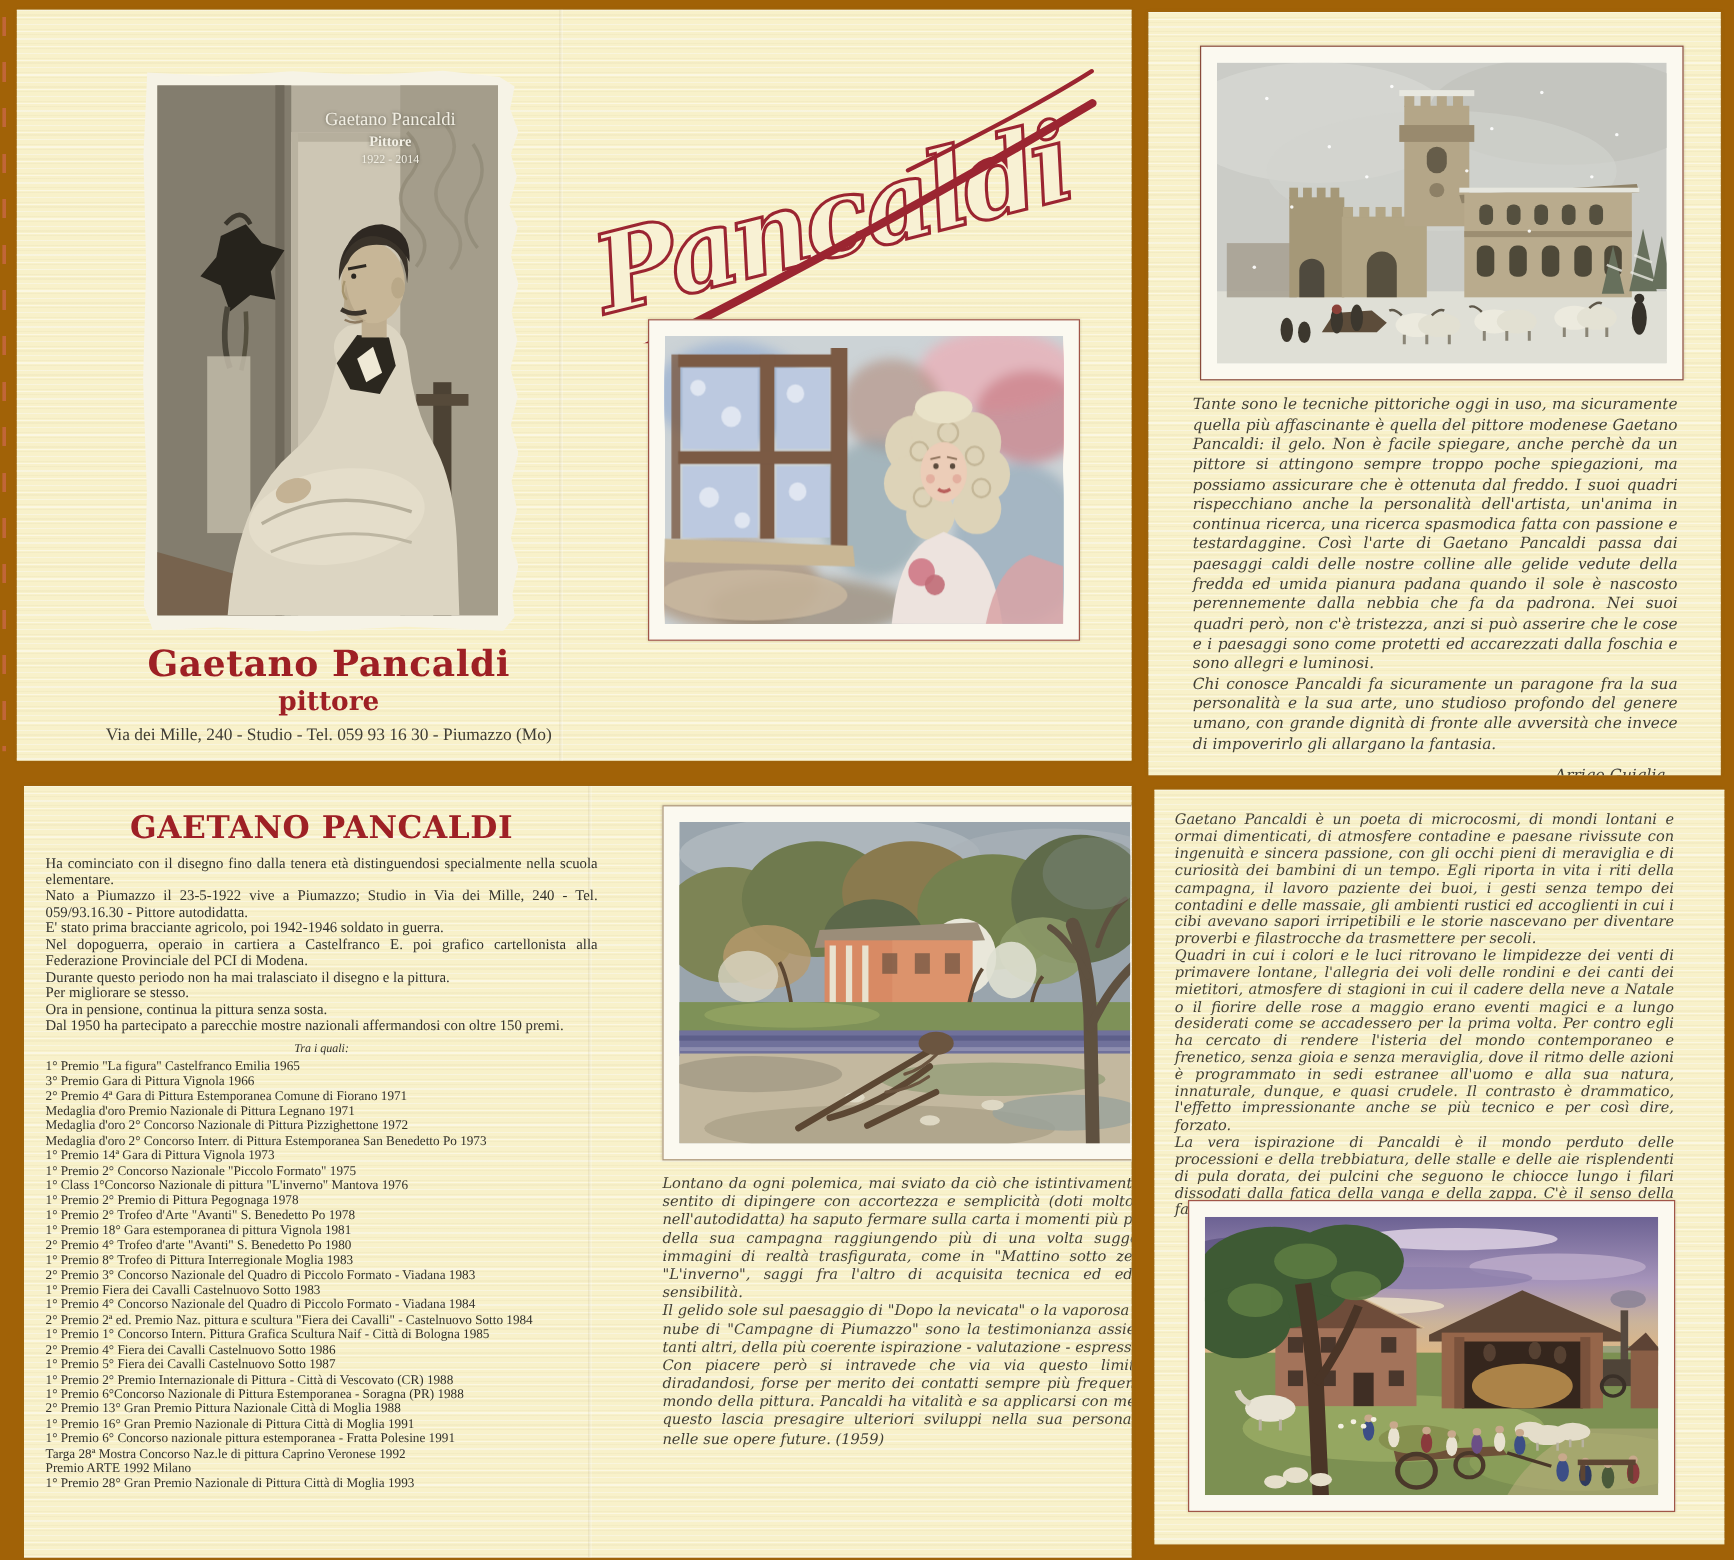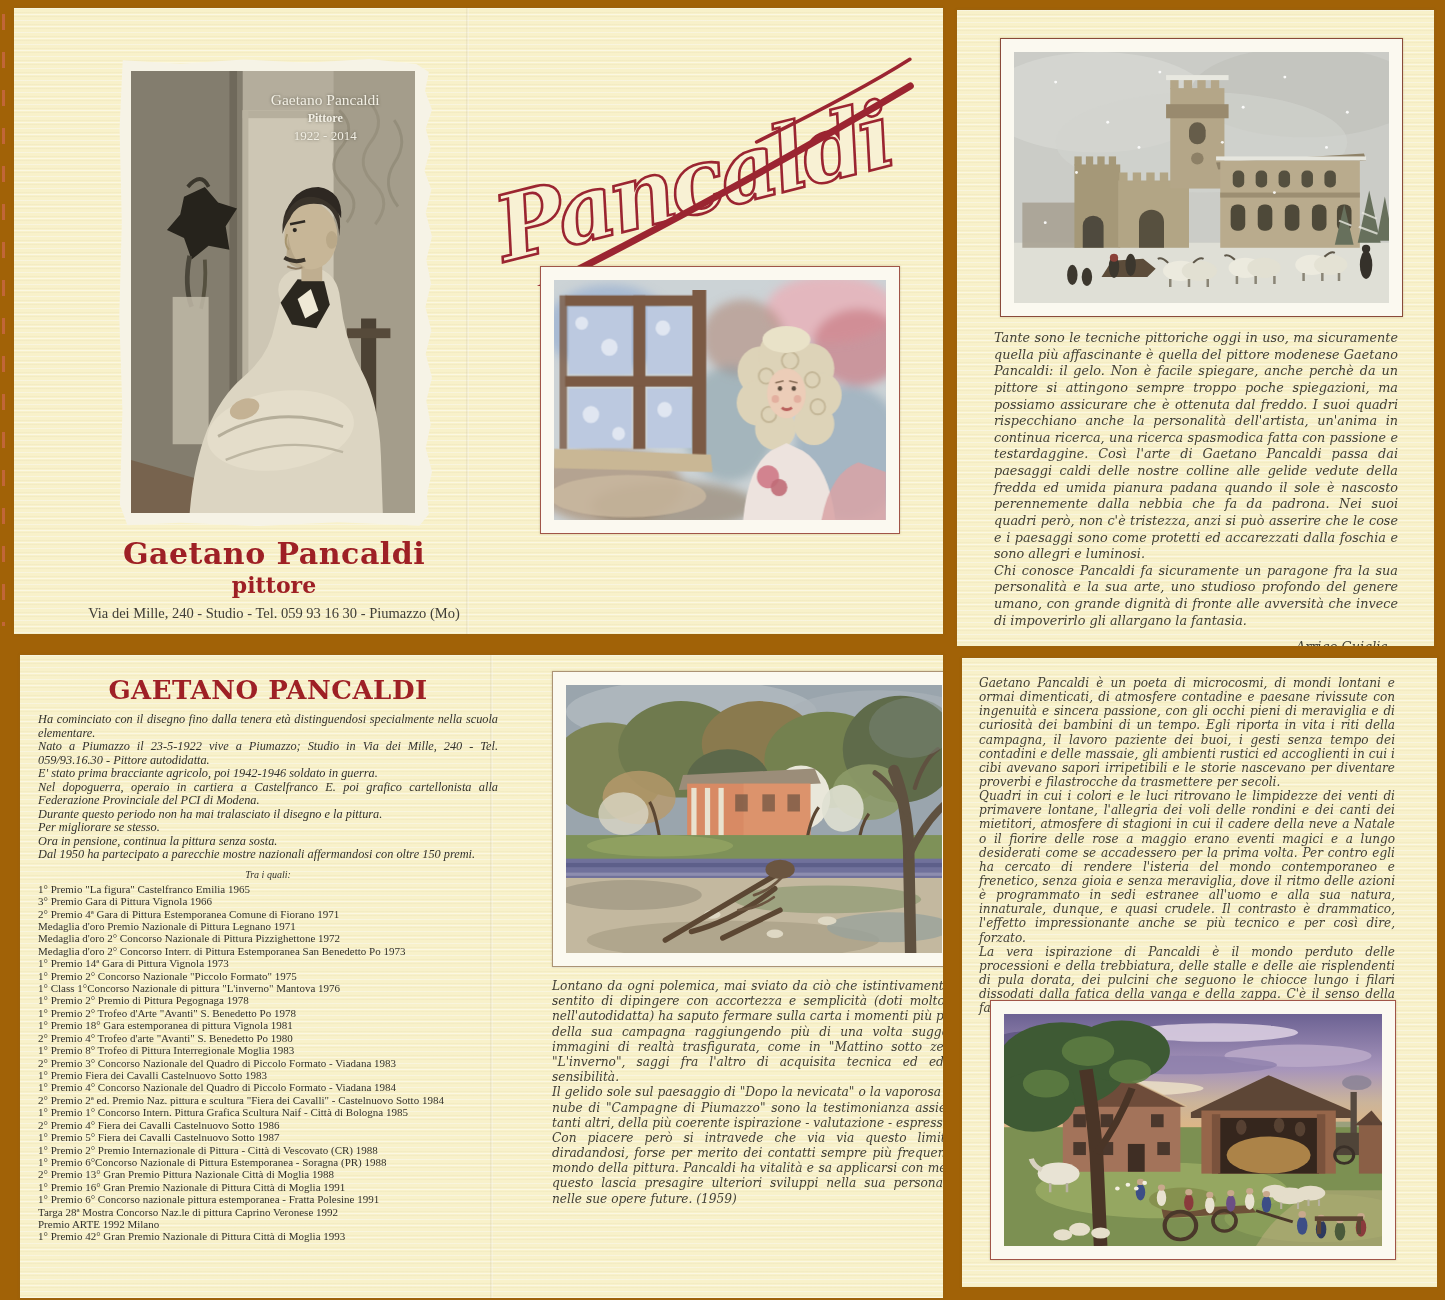--- a/index.html
+++ b/index.html
@@ -21,21 +21,21 @@
         background:repeating-linear-gradient(180deg,#e06a6a 0 16px,transparent 16px 38px);}
   
   .photo-wrap{position:absolute;left:104px;top:50px;width:314px;height:470px;background:#f6f3e6;
         padding:13px 17px 15px 13px;box-sizing:border-box;
         clip-path:polygon(1.5% .5%,20% 1.2%,40% .3%,60% 1%,80% .2%,95% 1.3%,99% 3%,97.8% 7%,100% 11%,98% 15%,99.6% 19%,97.6% 24%,99.8% 28%,98% 33%,100% 38%,98.2% 43%,99.7% 48%,97.9% 53%,99.8% 58%,98% 63%,100% 68%,98.2% 73%,99.6% 78%,98% 83%,100% 88%,98.4% 93%,99% 97%,96% 99.5%,70% 98.8%,45% 99.6%,20% 98.9%,3% 99.4%,.6% 95%,1.4% 75%,.4% 55%,1.2% 35%,.5% 15%);}
   .photo-wrap svg{width:100%;height:100%;display:block;}
   .photo-caption{position:absolute;top:32px;left:36%;width:60%;text-align:center;color:#f2efe4;
         text-shadow:0 0 3px rgba(40,40,30,.55);line-height:1.25;}
   .photo-caption .n{font-size:15.5px;}
   .photo-caption .r{font-size:12px;font-weight:bold;margin-top:2px;}
-  .photo-caption .y{font-size:13px;margin-top:2px;}
+  .photo-caption .y{font-size:10px;margin-top:2px;}
   
   .signature-wrap{position:absolute;left:448px;top:48px;width:482px;height:230px;}
   .signature-wrap svg{width:100%;height:100%;display:block;}
   
   .art{position:absolute;background:#fbf9f0;border:1px solid #a05548;box-sizing:border-box;
        box-shadow:0 0 2px rgba(100,80,40,.3);}
   .art .inner{position:absolute;inset:13px;overflow:hidden;}
   .art svg{width:100%;height:100%;display:block;}
   .art-woman{left:526px;top:258px;width:360px;height:268px;}
   .art-castle{left:43px;top:28px;width:403px;height:279px;border-color:#8a4a3a;}
@@ -52,21 +52,21 @@
   .essay .author{text-align:right;padding-right:10px;font-style:italic;}
   .essay-b{left:37px;top:320px;width:404px;font-size:12.8px;line-height:1.3;}
   .essay-b .author{margin-top:10px;}
   .essay-m{position:relative;margin-top:12px;width:426px;font-size:12.2px;line-height:1.245;}
   .essay-d{left:17px;top:18px;width:416px;font-size:12.1px;line-height:1.17;}
   .essay-d .author{margin-top:4px;}
   
   .bio-col{position:absolute;left:18px;top:16px;width:460px;color:#33322c;}
   .bio-col h2{margin:4px 0 8px 0;text-align:center;font-family:"DejaVu Serif",serif;
         font-size:26px;color:#9e2025;letter-spacing:.5px;}
-  .bio-col p.bio{margin:0;font-size:12.3px;line-height:1.1;text-align:justify;font-style:italic;}
+  .bio-col p.bio{margin:0;font-size:12.3px;line-height:1.1;text-align:justify;}
   .tra{margin:7px 0 3px 0;text-align:center;font-style:italic;font-size:10px;font-family:Liberation Serif, serif;}
   .prize{font-size:11px;line-height:1.13;}
   .mid-col{position:absolute;left:492px;top:16px;width:430px;margin-left:40px;}
 </style>
 </head>
 <body>
 
 <div class="page">
 
   <div class="panel panelA">
@@ -358,21 +358,21 @@
       <div class="prize">1° Premio 1° Concorso Intern. Pittura Grafica Scultura Naif - Città di Bologna 1985</div>
       <div class="prize">2° Premio 4° Fiera dei Cavalli Castelnuovo Sotto 1986</div>
       <div class="prize">1° Premio 5° Fiera dei Cavalli Castelnuovo Sotto 1987</div>
       <div class="prize">1° Premio 2° Premio Internazionale di Pittura - Città di Vescovato (CR) 1988</div>
       <div class="prize">1° Premio 6°Concorso Nazionale di Pittura Estemporanea - Soragna (PR) 1988</div>
       <div class="prize">2° Premio 13° Gran Premio Pittura Nazionale Città di Moglia 1988</div>
       <div class="prize">1° Premio 16° Gran Premio Nazionale di Pittura Città di Moglia 1991</div>
       <div class="prize">1° Premio 6° Concorso nazionale pittura estemporanea - Fratta Polesine 1991</div>
       <div class="prize">Targa 28ª Mostra Concorso Naz.le di pittura Caprino Veronese 1992</div>
       <div class="prize">Premio ARTE 1992 Milano</div>
-      <div class="prize">1° Premio 42° Gran Premio Nazionale di Pittura Città di Moglia 1993</div>
+      <div class="prize">1° Premio 28° Gran Premio Nazionale di Pittura Città di Moglia 1993</div>
     </div>
 
     <div class="mid-col">
       <div class="art art-landscape">
         <div class="inner">
         <svg viewBox="0 0 360 250" preserveAspectRatio="none">
           <rect width="360" height="250" fill="#9aa5ad"></rect>
           <ellipse cx="120" cy="25" rx="120" ry="30" fill="#b5bdc2" opacity=".7"></ellipse>
           <ellipse cx="300" cy="30" rx="90" ry="25" fill="#a9b2b8" opacity=".7"></ellipse>
           <g>

